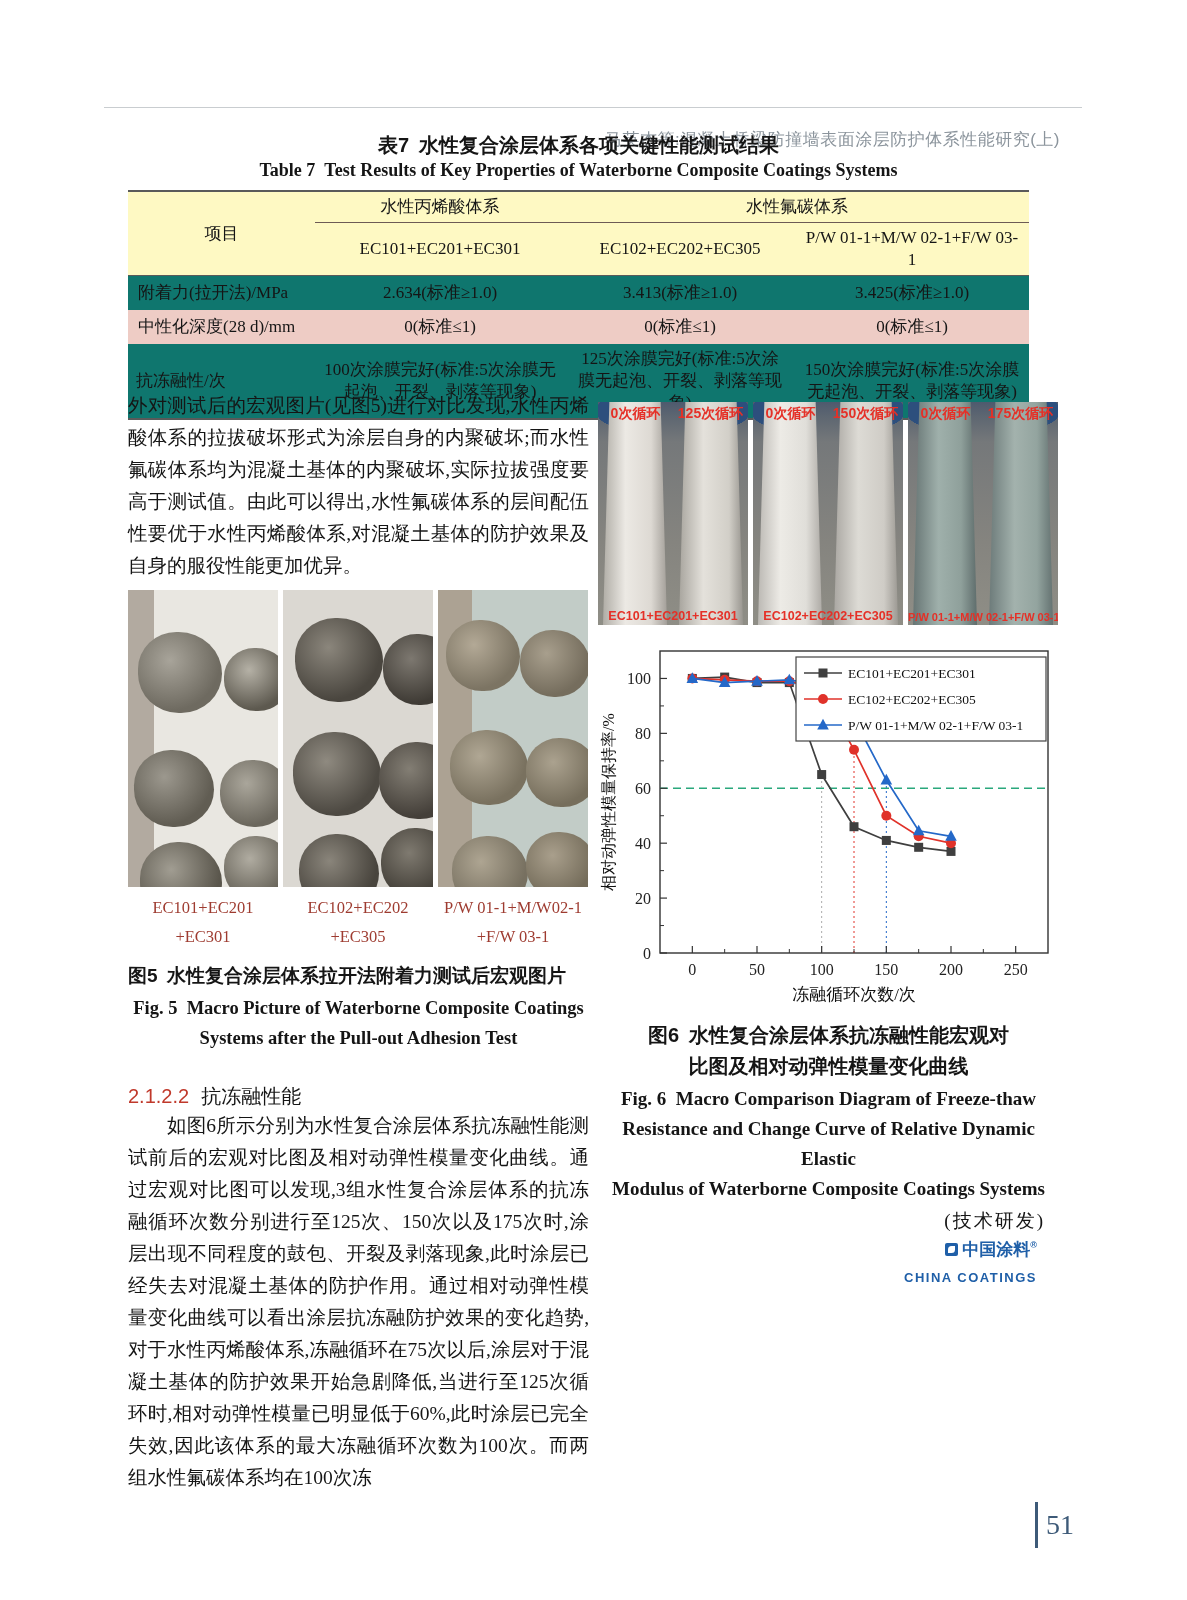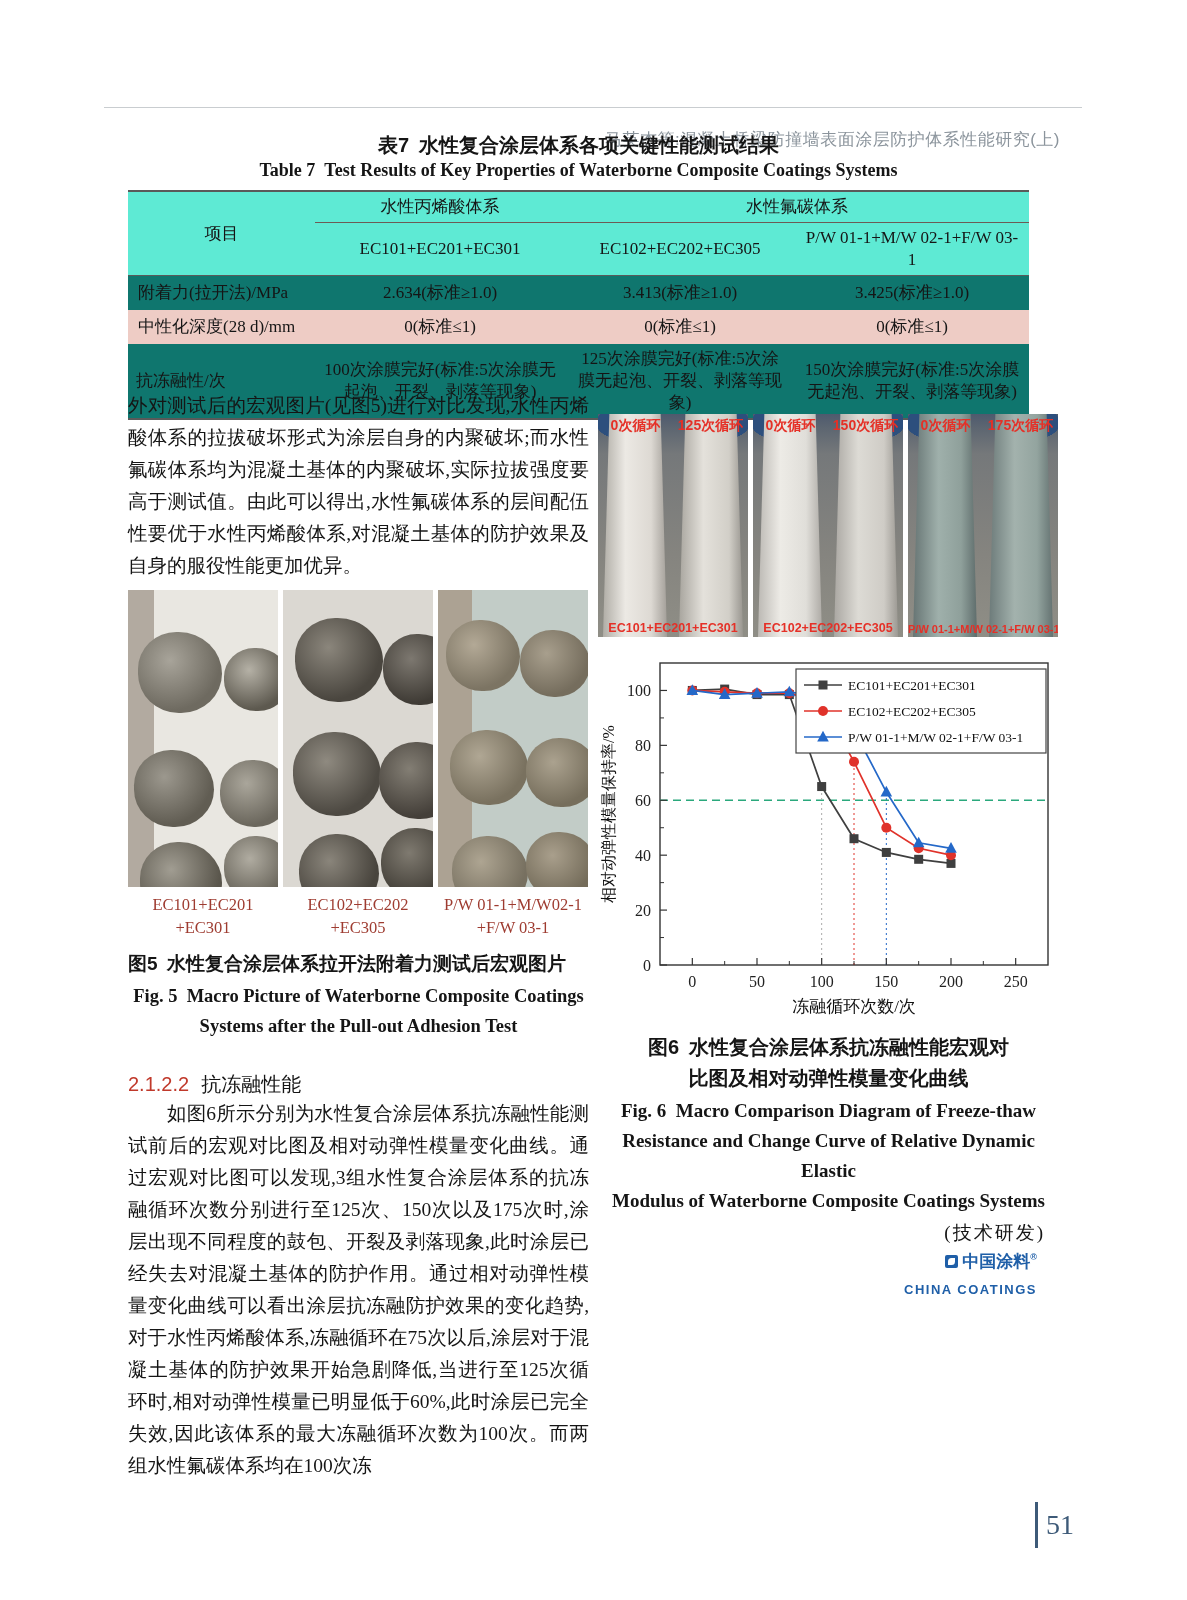--- a/index.html
+++ b/index.html
@@ -11,50 +11,50 @@
   .head-rule{position:absolute;top:107px;left:104px;width:978px;height:1px;background:#c9cdd0;}
   
   .tbl-title-zh{position:absolute;top:132px;left:128px;width:901px;text-align:center;
         font-weight:bold;font-size:20px;font-family:"Liberation Sans",sans-serif;}
   .tbl-title-en{position:absolute;top:160px;left:128px;width:901px;text-align:center;
         font-weight:bold;font-size:18px;}
   
   .props-table{position:absolute;top:190px;left:128px;width:901px;border-collapse:collapse;
         font-size:17px;border-top:2px solid #5a5a5a;border-bottom:2px solid #5a5a5a;}
   .props-table td{text-align:center;padding:2px 8px;line-height:22px;}
-  .props-table .hdr td{background:#5eead4;}
+  .props-table .hdr td{background:#fef9c3;}
   .props-table td.grp{height:26px;border-bottom:1px solid #6d5b55;}
   .props-table tr.hdr2 td{height:48px;}
   .props-table td.c-item{border-bottom:1.5px solid #5a5a5a;}
   .props-table tr.hdr2 td{border-bottom:1.5px solid #5a5a5a;}
   .props-table tr.r-white td{background:#0f766e;height:30px;}
   .props-table tr.r-pink td{background:#eeccc5;height:30px;}
   .props-table tr.r-tall td{height:48px;padding:4px 8px;}
   .props-table td.lbl{text-align:left;padding-left:10px;}
   
   .col-left{position:absolute;left:128px;top:390px;width:461px;}
   .col-right{position:absolute;left:598px;top:390px;width:461px;}
   p.body{margin:0;font-size:19.5px;line-height:32px;text-align:justify;}
   p.indent{text-indent:2em;}
   
   .fig5-row{display:flex;gap:5px;margin-top:8px;}
   .photo5{position:relative;width:150px;height:297px;overflow:hidden;}
   .photo5.a{background:#e9e7e1;} .photo5.b{background:#dbd8d2;} .photo5.c{background:#c2ccc7;}
   .strip{position:absolute;top:0;bottom:0;left:0;}
   .spot{position:absolute;border-radius:47% 53% 50% 50%;}
   .fig5-labels{display:flex;gap:5px;margin-top:6px;}
-  .fig5-label{width:150px;text-align:center;color:#9e3b30;font-size:16.5px;line-height:23px;white-space:pre-line;}
+  .fig5-label{width:150px;text-align:center;color:#9e3b30;font-size:16.5px;line-height:29px;white-space:pre-line;}
   .cap-zh{margin-top:10px;font-weight:bold;font-size:19px;line-height:30px;
         font-family:"Liberation Sans",sans-serif;white-space:pre-line;}
   .cap-en{margin-top:2px;text-align:center;font-weight:bold;font-size:18.5px;line-height:30px;white-space:pre-line;}
   .section-h{margin-top:30px;font-family:"Liberation Sans",sans-serif;font-size:20px;}
   .section-no{color:#c0392b;margin-right:12px;}
   .p2{margin-top:12px;}
   
-  .fig6-row{display:flex;gap:5px;margin-top:24px;}
+  .fig6-row{display:flex;gap:5px;margin-top:12px;}
   .photo6{position:relative;width:150px;height:223px;overflow:hidden;
      background:
        radial-gradient(40px 26px at 15% 4%, #2d4f7d 0 60%, rgba(0,0,0,0) 61%),
        radial-gradient(40px 26px at 85% 4%, #2d4f7d 0 60%, rgba(0,0,0,0) 61%),
        linear-gradient(180deg,#4e5a6e 0px,#5d6671 14px,#75787a 40px,#85847f 140px,#8f8e86 100%);}
   .prism{position:absolute;top:-2px;bottom:0;width:64px;
      clip-path:polygon(10% 0,90% 0,100% 100%,0 100%);}
   .p-left{left:5px;} .p-right{right:5px;}
   .photo6.a .p-left{background:linear-gradient(90deg,#b0ada6,#ece9e4 35%,#ddd9d3 75%,#a39f99);}
   .photo6.a .p-right{background:linear-gradient(90deg,#a8a59e,#e4e1db 38%,#d2cfc8 78%,#999690);}

